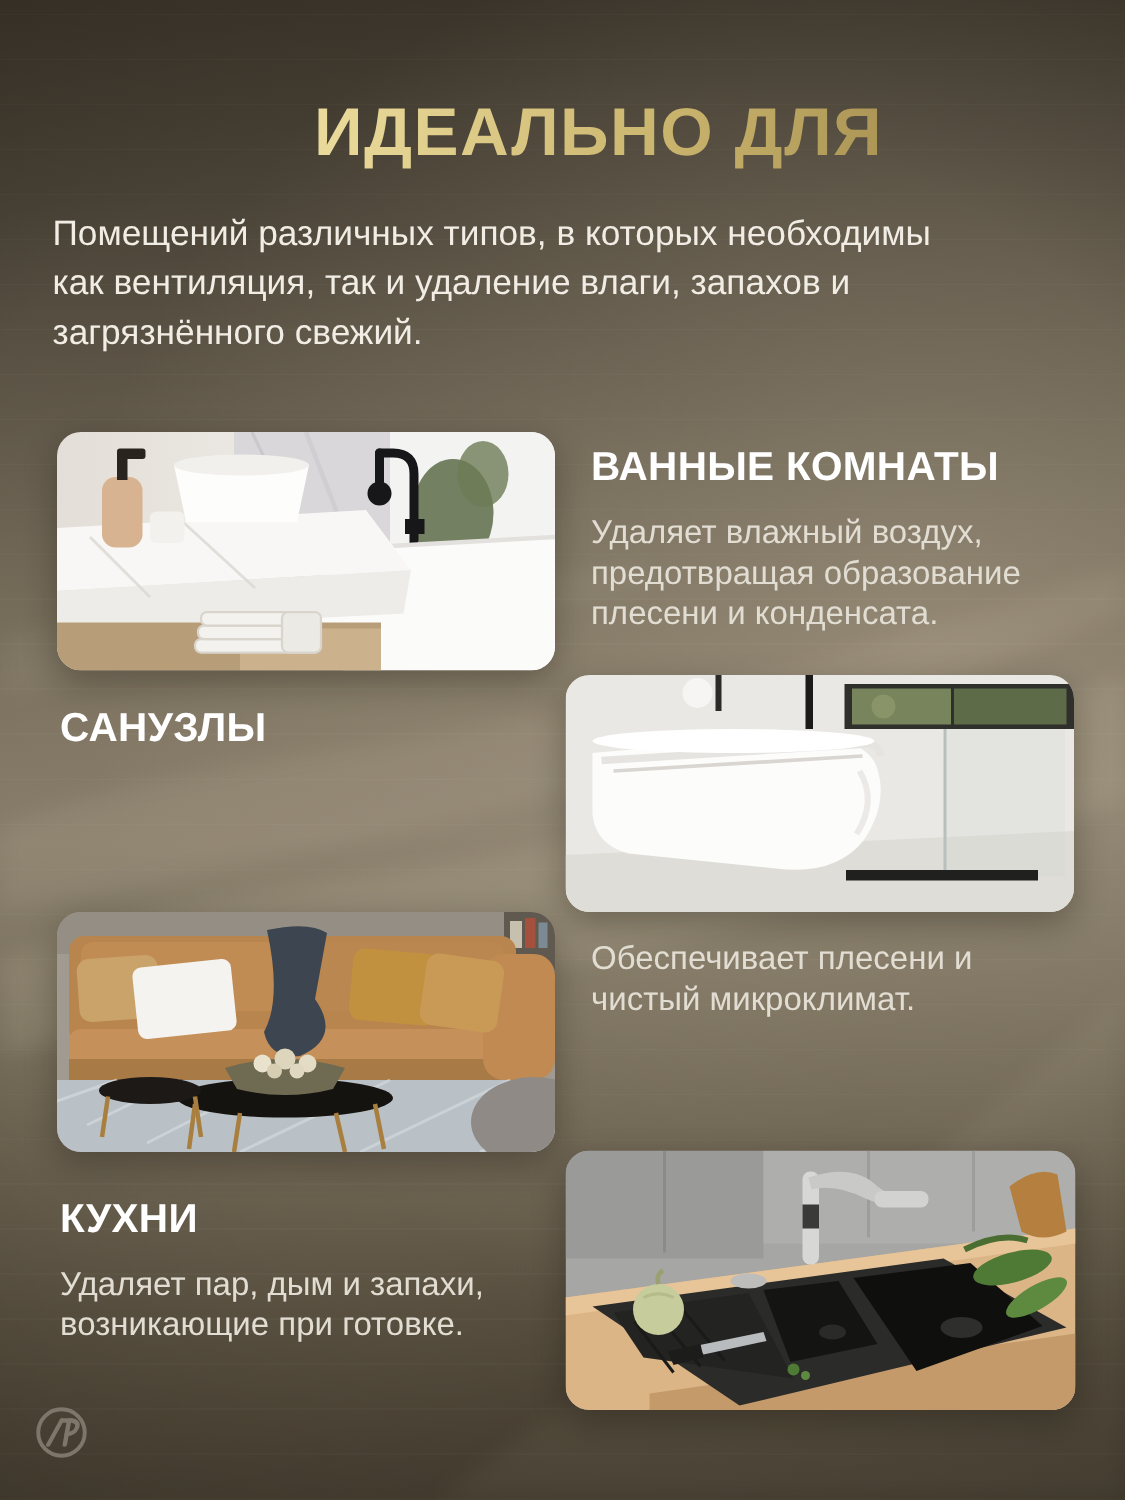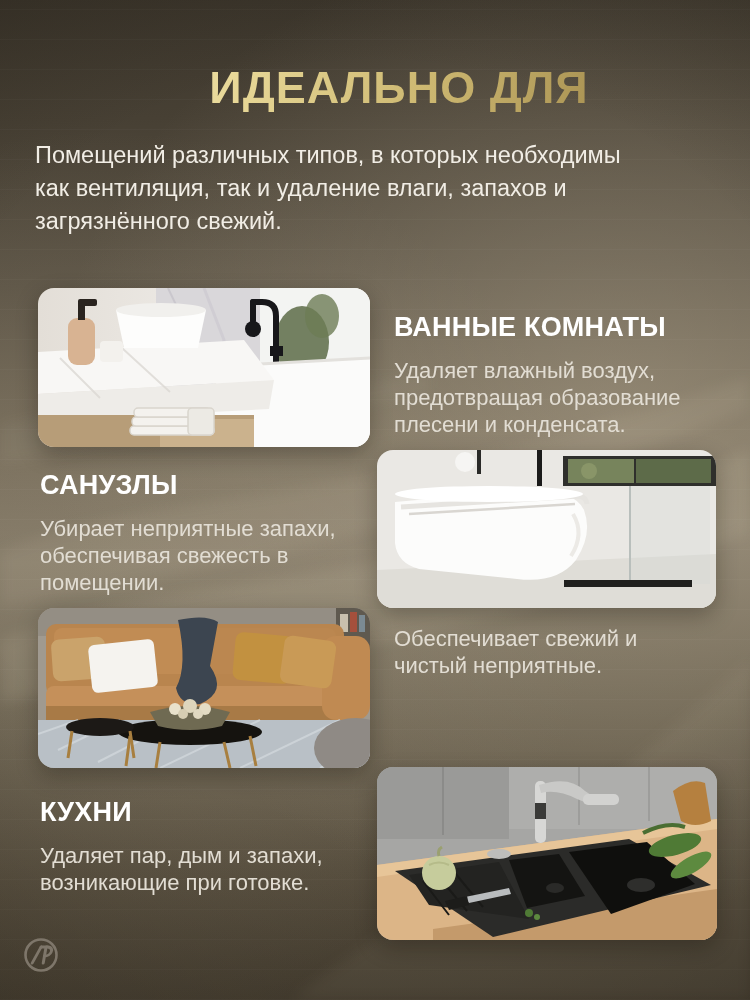--- a/index.html
+++ b/index.html
@@ -30,21 +30,21 @@
     box-shadow:0 8px 22px rgba(18,14,8,0.30);}
   .photo svg{display:block;width:100%;height:100%;}
   .txt{position:absolute;}
   .h2{font-size:27px;font-weight:700;color:#ffffff;line-height:1.18;margin:0 0 13px;letter-spacing:0.2px;}
   .p{font-size:22px;color:#e2ddd3;line-height:27px;margin:0;}
   .logo{position:absolute;left:22px;top:936px;display:flex;align-items:center;gap:9px;color:#7e766a;}
   .logo .brand{font-size:23px;font-weight:700;letter-spacing:2px;}
   .logo sup{font-size:12px;font-weight:700;vertical-align:super;}
   
   #photo-1{left:38px;top:288px;width:332px;height:159px;}
-  #txt-1{left:394px;top:312px;width:322px;}
+  #txt-1{left:394px;top:296px;width:322px;}
   #photo-2{left:377px;top:450px;width:339px;height:158px;}
   #txt-2{left:40px;top:470px;width:312px;}
   #photo-3{left:38px;top:608px;width:332px;height:160px;}
   #txt-3{left:394px;top:625px;width:324px;}
   #txt-3 .p{width:262px;}
   #photo-4{left:377px;top:767px;width:340px;height:173px;}
   #txt-4{left:40px;top:797px;width:318px;}
 </style>
 </head>
 <body>
@@ -108,21 +108,20 @@
       </g>
     </svg>
   </div>
   <div class="txt" id="txt-1">
     <h2 class="h2">ВАННЫЕ КОМНАТЫ</h2>
     <p class="p">Удаляет влажный воздух, предотвращая образование плесени и конденсата.</p>
   </div>
 
   <div class="txt" id="txt-2">
     <h2 class="h2">САНУЗЛЫ</h2>
-    <p class="p">Убирает неприятные запахи, обеспечивая свежесть в помещении.</p>
   </div>
   <div class="photo" id="photo-2" aria-label="wall-hung-toilet-photo">
     <svg viewBox="0 0 339 158" preserveAspectRatio="none">
       <rect width="339" height="158" fill="#eae8e4"></rect>
       <polygon points="0,120 339,104 339,158 0,158" fill="#dfddd7"></polygon>
       <rect x="186" y="6" width="153" height="30" fill="#2f2f2c"></rect>
       <rect x="191" y="9" width="66" height="24" fill="#77845c"></rect>
       <rect x="259" y="9" width="75" height="24" fill="#5d6b49"></rect>
       <circle cx="212" cy="21" r="8" fill="#8d9a6c" opacity="0.8"></circle>
       <rect x="253" y="36" width="80" height="98" fill="#cfd6d3" opacity="0.28"></rect>
@@ -170,21 +169,21 @@
       <path d="M112,104 Q152,92 192,104 L184,118 Q152,126 120,118 Z" fill="#6f6a52"></path>
       <circle cx="137" cy="101" r="6" fill="#e9e2cc"></circle>
         <circle cx="152" cy="98" r="7" fill="#ded6bc"></circle>
       <circle cx="167" cy="101" r="6" fill="#e4dcc4"></circle>
         <circle cx="145" cy="106" r="5" fill="#d6cdb2"></circle>
       <circle cx="160" cy="106" r="5" fill="#e0d8c0"></circle>
       <ellipse cx="318" cy="140" rx="42" ry="30" fill="#8f8a85"></ellipse>
     </svg>
   </div>
   <div class="txt" id="txt-3">
-    <p class="p">Обеспечивает свежий и чистый неприятные.</p>
+    <p class="p">Обеспечивает плесени и чистый микроклимат.</p>
   </div>
 
   <div class="txt" id="txt-4">
     <h2 class="h2">КУХНИ</h2>
     <p class="p">Удаляет пар, дым и запахи, возникающие при готовке.</p>
   </div>
   <div class="photo" id="photo-4" aria-label="black-kitchen-sink-photo">
     <svg viewBox="0 0 340 173" preserveAspectRatio="none">
       <rect width="340" height="173" fill="#a6a6a4"></rect>
       <rect x="0" y="0" width="132" height="72" fill="#9a9a98"></rect>

